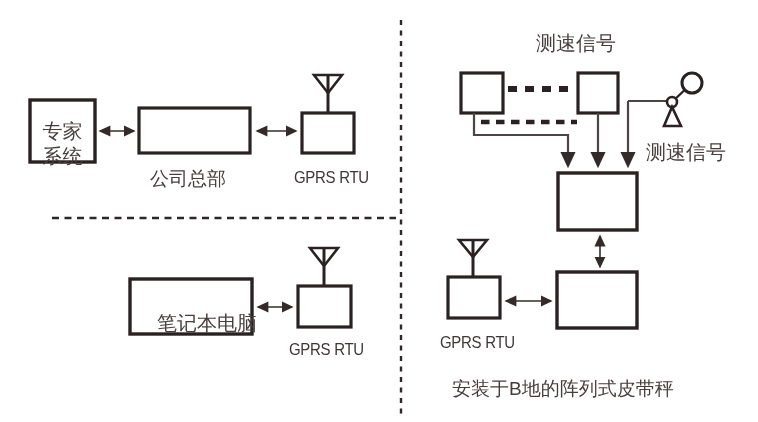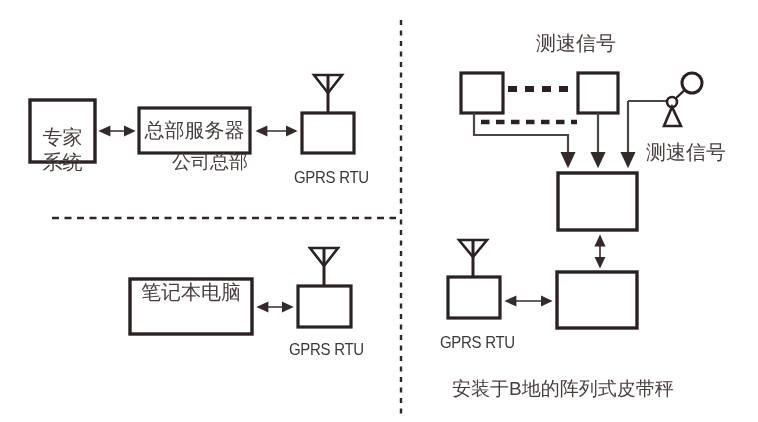--- a/index.html
+++ b/index.html
@@ -104,30 +104,29 @@
       <line x1="672" y1="102" x2="692" y2="83" stroke="#2a2222" stroke-width="2.4"></line>
       <circle cx="692" cy="83" r="10" fill="#ffffff" stroke="#2a2222" stroke-width="3"></circle>
       <circle cx="672" cy="102" r="5" fill="#ffffff" stroke="#2a2222" stroke-width="2.6"></circle>
       <polygon points="672,107 664,126 681,126" fill="none" stroke="#2a2222" stroke-width="2.6"></polygon>
     </g>
 
     <line x1="600" y1="236" x2="600" y2="267" stroke="#332b2b" stroke-width="1.6" marker-start="url(#mS)" marker-end="url(#mE)"></line>
     <line x1="506" y1="301" x2="551" y2="301" stroke="#332b2b" stroke-width="1.6" marker-start="url(#mS)" marker-end="url(#mE)"></line>
   </svg>
 
-  <div class="lbl boxlbl cn-20 prelines" style="left:30px; top:110px; width:65px; height:80px;">专家
+  <div class="lbl boxlbl cn-20 prelines" style="left:30px; top:104px; width:65px; height:80px;">专家
 系统</div>
 
-  <div class="lbl boxlbl cn-20" style="left:139px; top:108px; width:111px; height:45px;">总部服务器</div>
 
-  <div class="lbl cn-19" style="left:150px; top:150px; width:120px; text-align:center;">公司总部</div>
+  <div class="lbl cn-19" style="left:150px; top:167px; width:120px; text-align:left;">公司总部</div>
 
   <div class="lbl rtu" style="left:294px; top:167px; width:72px;">GPRS RTU</div>
 
-  <div class="lbl boxlbl cn-20" style="left:130px; top:264px; width:122px; height:56px;">笔记本电脑</div>
+  <div class="lbl boxlbl cn-20" style="left:130px; top:295px; width:122px; height:56px;padding-left:16px;">笔记本电脑</div>
 
   <div class="lbl rtu" style="left:289px; top:339px; width:72px;">GPRS RTU</div>
 
 
   <div class="lbl cn-20" style="left:536px; top:31px;">测速信号</div>
 
   <div class="lbl cn-16" style="left:646px; top:140px;">测速信号</div>
 
   <div class="lbl rtu" style="left:440px; top:332px; width:72px;">GPRS RTU</div>
 

